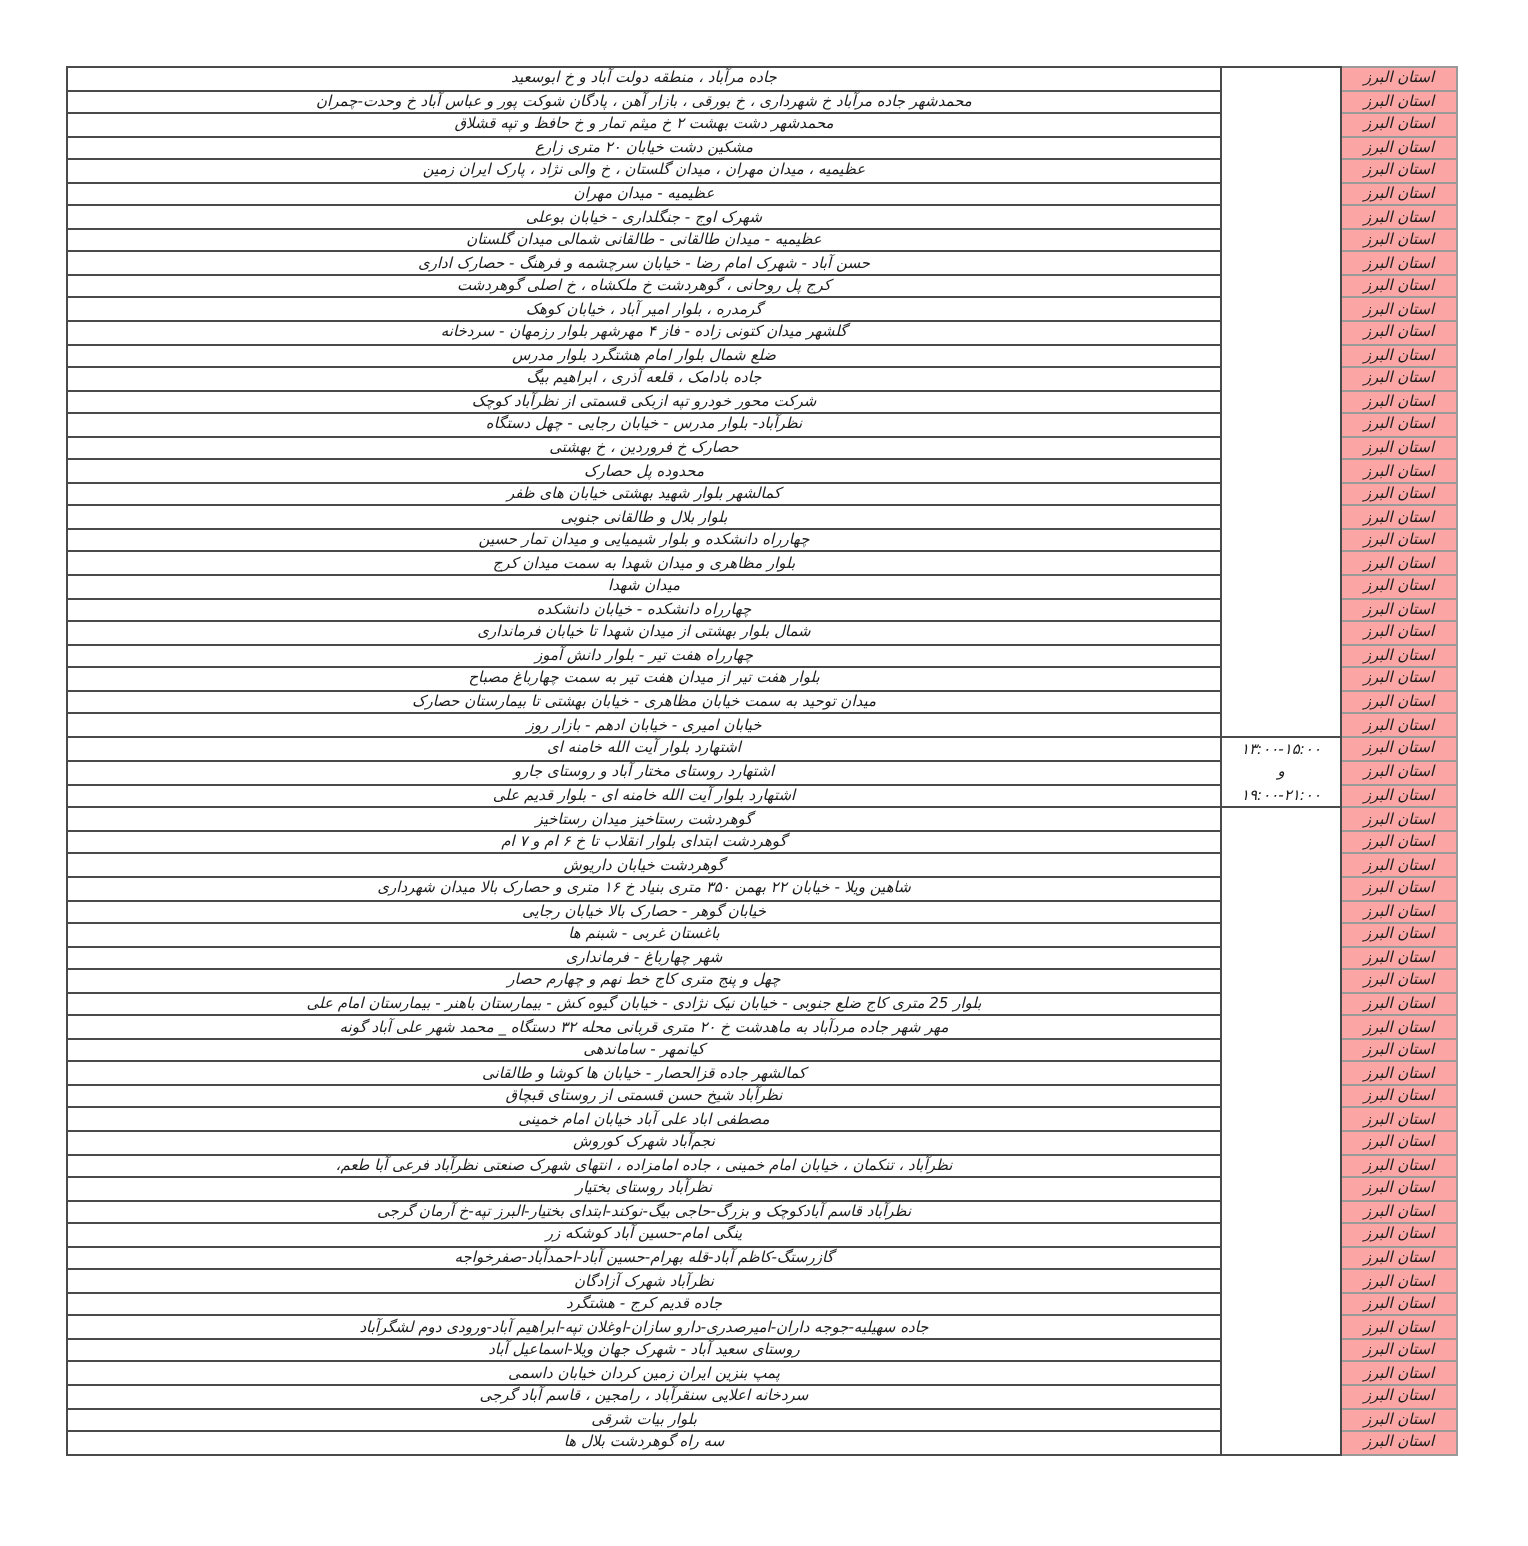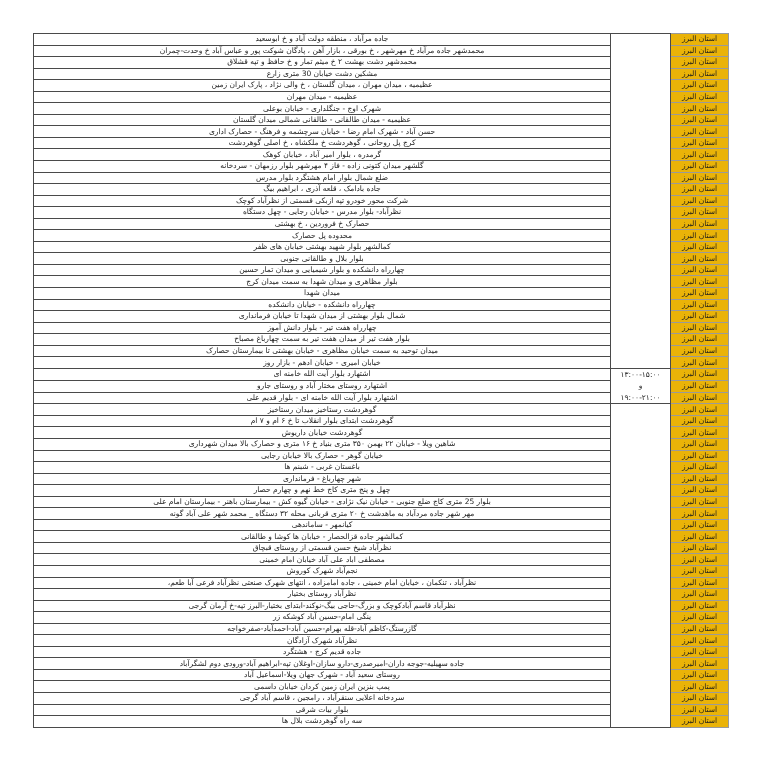--- a/index.html
+++ b/index.html
@@ -9,20 +9,21 @@
     width:764px;
     height:773px;
     font-family:"DejaVu Sans",sans-serif;
     position:relative;
     overflow:hidden;
   }
   .table-wrap{
     position:absolute;
     top:33px;
     left:33px;
+    font-style:italic;
   }
   table{
     border-collapse:collapse;
     table-layout:fixed;
   }
   col.c-address{width:577px;}
   col.c-time{width:60px;}
   col.c-province{width:58px;}
   td{
     height:10.55px;
@@ -47,50 +48,50 @@
     vertical-align:middle;
   }
   td.time-cell .time-line{
     display:block;
     line-height:11.5px;
     font-size:7.5px;
     color:#1c1c1c;
   }
   td.province-cell{
     border:1px solid #9a9a9a;
-    background:#eab308;
+    background:#fca5a5;
     font-size:7.5px;
   }
 </style>
 </head>
 <body>
 
 <div class="table-wrap">
   <table>
     <colgroup>
       <col class="c-address">
       <col class="c-time">
       <col class="c-province">
     </colgroup>
     <tbody>
         <tr>
           <td class="address-cell">جاده مرآباد ، منطقه دولت آباد و خ ابوسعید</td>
           <td class="time-cell" rowspan="29"></td>
           <td class="province-cell">استان البرز</td>
         </tr>
         <tr>
-          <td class="address-cell">محمدشهر جاده مرآباد خ مهرشهر ، خ بورقی ، بازار آهن ، پادگان شوکت پور و عباس آباد خ وحدت-چمران</td>
+          <td class="address-cell">محمدشهر جاده مرآباد خ شهرداری ، خ بورقی ، بازار آهن ، پادگان شوکت پور و عباس آباد خ وحدت-چمران</td>
           <td class="province-cell">استان البرز</td>
         </tr>
         <tr>
           <td class="address-cell">محمدشهر دشت بهشت ۲ خ میثم تمار و خ حافظ و تپه قشلاق</td>
           <td class="province-cell">استان البرز</td>
         </tr>
         <tr>
-          <td class="address-cell">مشکین دشت خیابان 30 متری زارع</td>
+          <td class="address-cell">مشکین دشت خیابان ۲۰ متری زارع</td>
           <td class="province-cell">استان البرز</td>
         </tr>
         <tr>
           <td class="address-cell">عظیمیه ، میدان مهران ، میدان گلستان ، خ والی نژاد ، پارک ایران زمین</td>
           <td class="province-cell">استان البرز</td>
         </tr>
         <tr>
           <td class="address-cell">عظیمیه - میدان مهران</td>
           <td class="province-cell">استان البرز</td>
         </tr>

